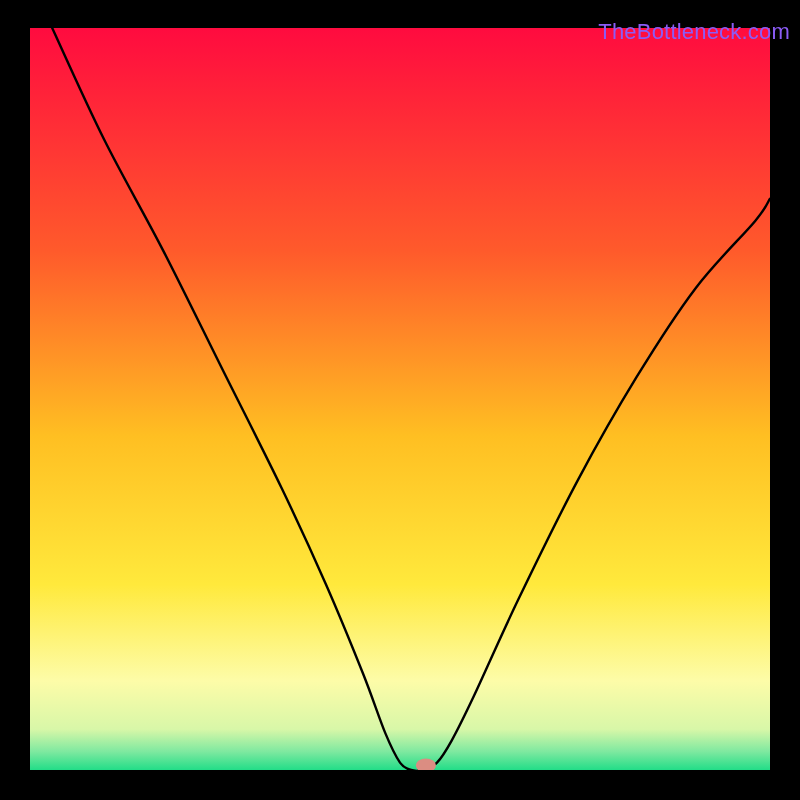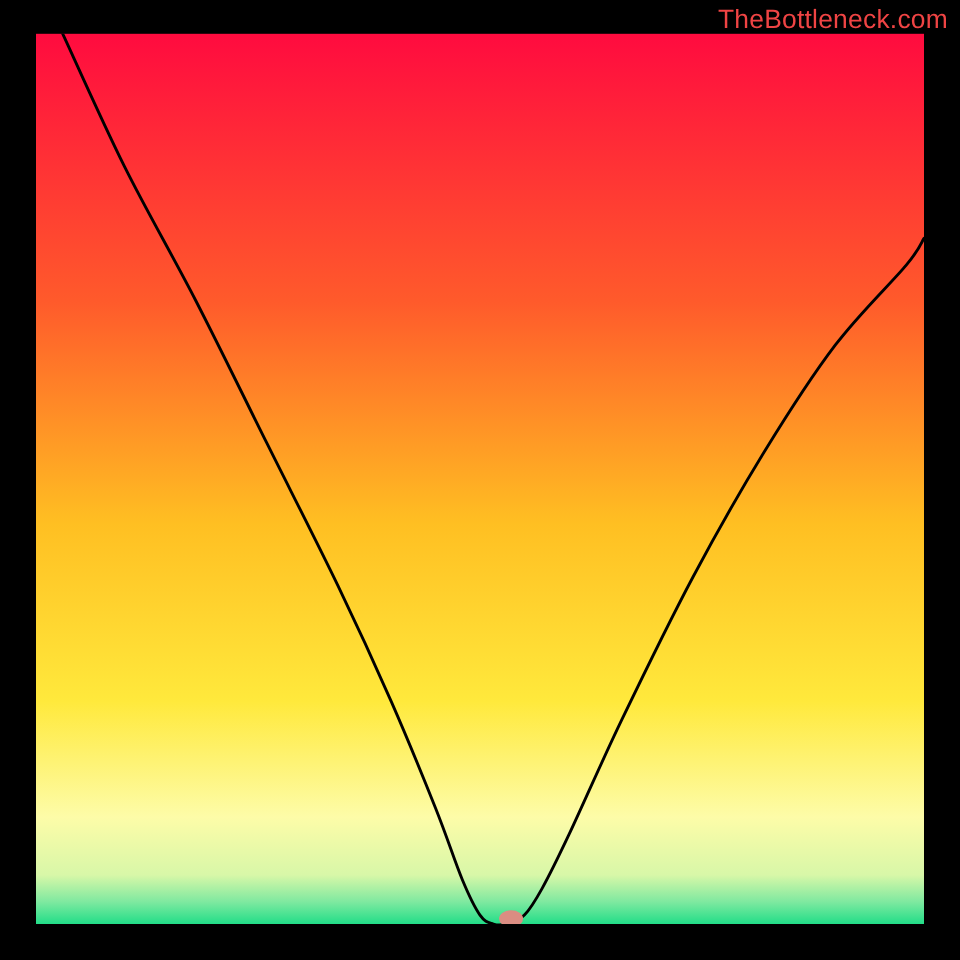--- a/index.html
+++ b/index.html
@@ -12,23 +12,23 @@
     font-family: Arial, Helvetica, sans-serif;
   }
   .frame {
     position: relative;
     width: 800px;
     height: 800px;
     background: #000;
   }
   .watermark {
     position: absolute;
-    top: 3px;
+    top: 19px;
     right: 10px;
-    color: #ef4444;
+    color: #8b5cf6;
     font-size: 22px;
     font-weight: 500;
     letter-spacing: 0.2px;
     z-index: 20;
   }
   .plot {
     position: absolute;
     left: 30px;
     top: 28px;
     width: 740px;

